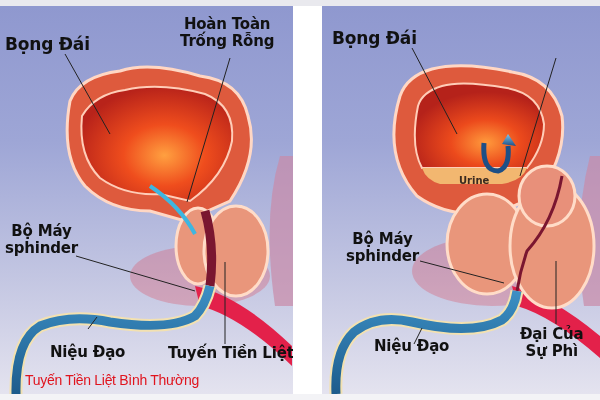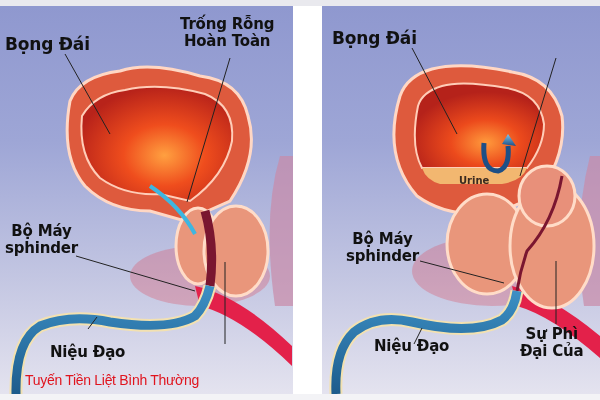--- a/index.html
+++ b/index.html
@@ -57,28 +57,29 @@
 
     <line x1="65" y1="48" x2="110" y2="128" stroke="#222" stroke-width="1"></line>
     <line x1="230" y1="52" x2="187" y2="196" stroke="#222" stroke-width="1"></line>
     <line x1="76" y1="250" x2="195" y2="285" stroke="#222" stroke-width="1"></line>
     <line x1="225" y1="256" x2="225" y2="338" stroke="#222" stroke-width="1"></line>
     <line x1="88" y1="323" x2="97" y2="311" stroke="#222" stroke-width="1"></line>
   </svg>
 
   <div class="lbl big" style="left:5px; top:29px;">Bọng Đái</div>
   <div class="lbl center" style="left:180px; top:10px;">
+    <div>Hoàn Toàn</div>
     <div>Trống Rỗng</div>
-    <div>Hoàn Toàn</div>
   </div>
   <div class="lbl" style="left:5px; top:217px;">
     <div>Bộ Máy</div>
     <div>sphinder</div>
   </div>
   <div class="lbl" style="left:50px; top:338px;">Niệu Đạo</div>
+  <div class="lbl" style="left:168px; top:339px;">Tuyến Tiền Liệt</div>
   <div class="caption" style="left:25px; top:366px;">Tuyến Tiền Liệt Bình Thường</div>
 </div>
 
 <div class="panel right">
   <svg width="278" height="388" viewBox="0 0 278 388">
     <defs>
       <radialGradient id="rInner" cx="55%" cy="70%" r="60%">
         <stop offset="0%" stop-color="#ff9a3c"></stop>
         <stop offset="45%" stop-color="#ec4a1c"></stop>
         <stop offset="100%" stop-color="#b5221a"></stop>
@@ -122,18 +123,18 @@
   </svg>
 
   <div class="lbl big" style="left:10px; top:23px;">Bọng Đái</div>
   <div style="position:absolute; left:137px; top:169px; font-size:10px; font-weight:bold; color:#3a2a20;">Urine</div>
   <div class="lbl" style="left:24px; top:225px;">
     <div>Bộ Máy</div>
     <div>sphinder</div>
   </div>
   <div class="lbl" style="left:52px; top:332px;">Niệu Đạo</div>
   <div class="lbl center" style="left:198px; top:320px;">
+    <div>Đại Của</div>
     <div>Sự Phì</div>
-    <div>Đại Của</div>
   </div>
 </div>
 
 <div class="bottomstrip"></div>
 
 </body></html>

